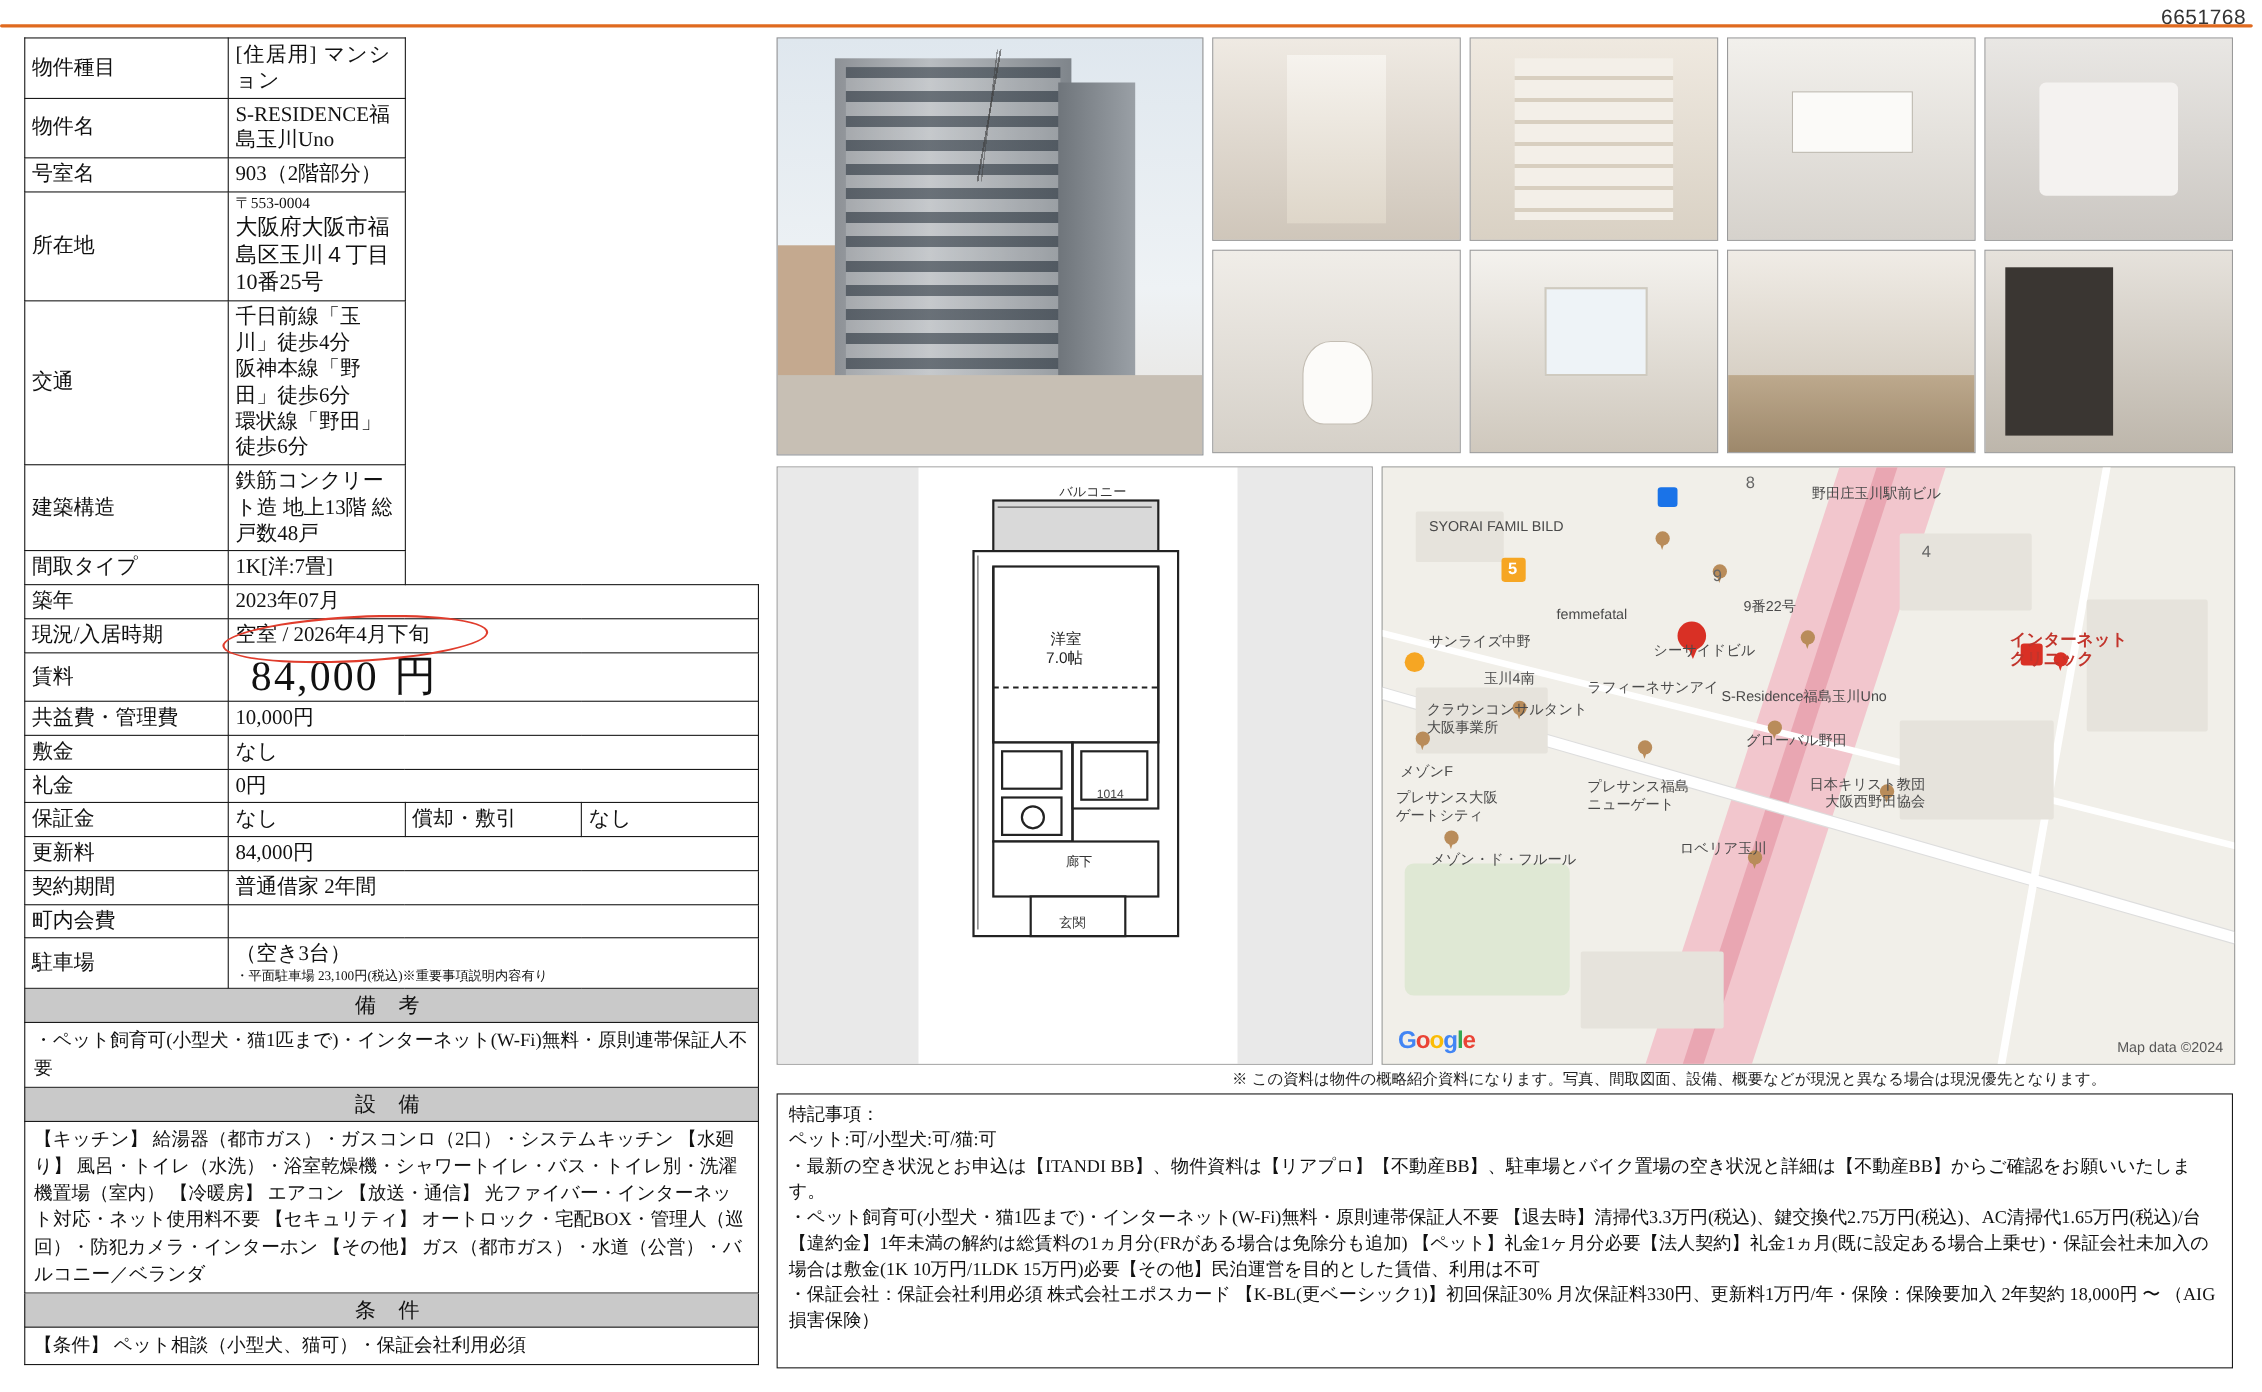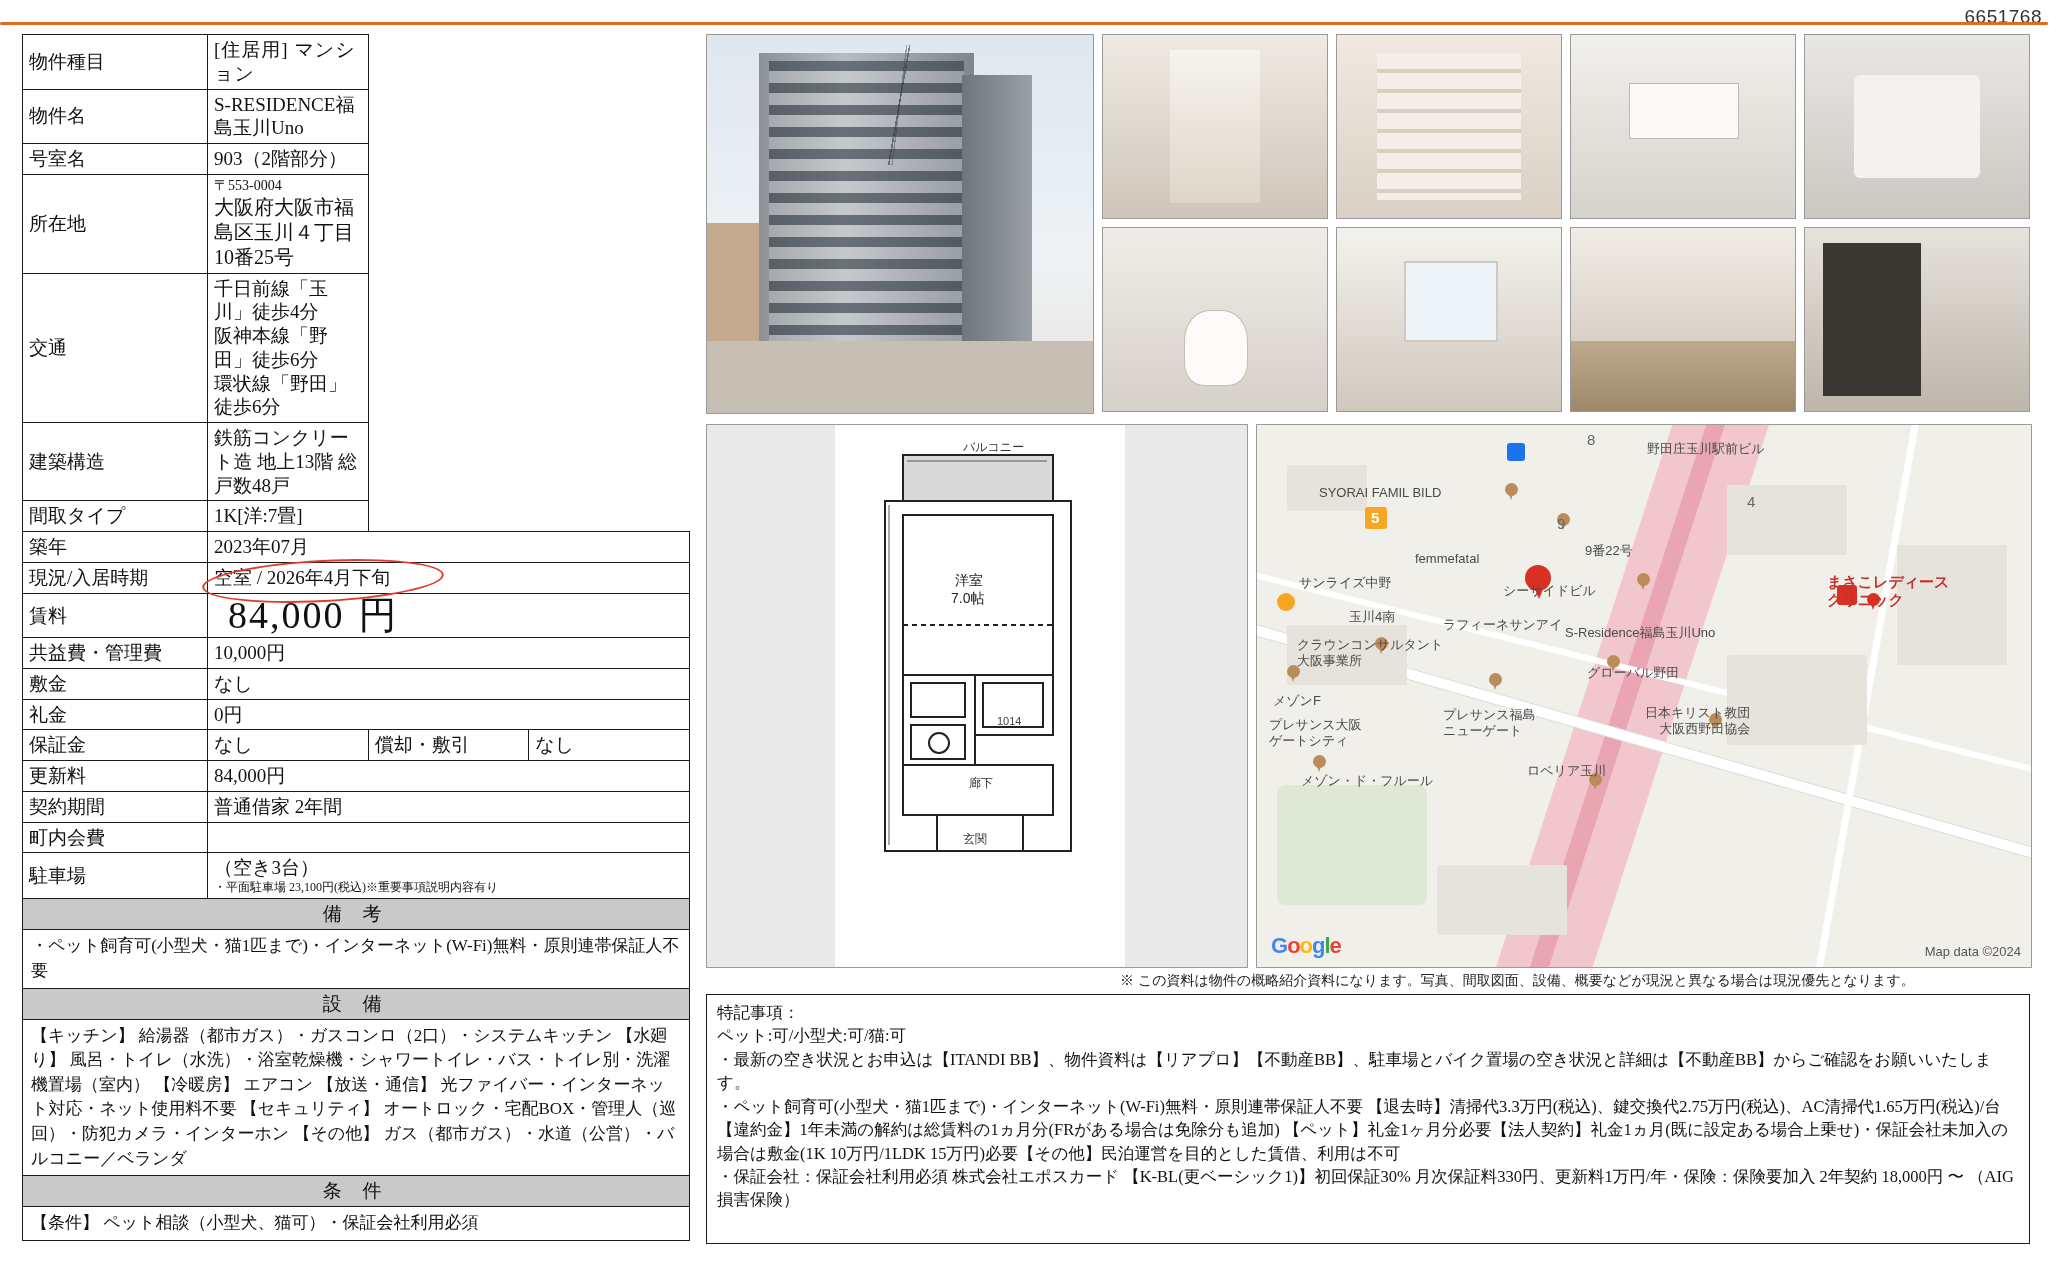--- a/index.html
+++ b/index.html
@@ -370,41 +370,41 @@
     <div class="m-pin" style="left:56px;top:330px;"></div>
     <div class="m-pin" style="left:332px;top:348px;"></div>
     <div class="m-pin" style="left:452px;top:288px;"></div>
     <div class="m-pin big" style="left:268px;top:140px;"></div>
     <div class="m-pin red" style="left:610px;top:168px;"></div>
 
     <div class="gmark"><span>G</span><span>o</span><span>o</span><span>g</span><span>l</span><span>e</span></div>
     <div class="mdata">Map data ©2024</div>
 
     <div class="m-label" style="left:390px;top:16px;">野田庄玉川駅前ビル</div>
-    <div class="m-label" style="left:42px;top:60px;margin-left:20px;">SYORAI FAMIL BILD</div>
+    <div class="m-label" style="left:42px;top:46px;">SYORAI FAMIL BILD</div>
     <div class="m-label" style="left:14px;top:150px;margin-left:28px;">サンライズ中野</div>
     <div class="m-label" style="left:158px;top:126px;">femmefatal</div>
     <div class="m-label" style="left:92px;top:184px;">玉川4南</div>
     <div class="m-label" style="left:328px;top:118px;">9番22号</div>
     <div class="m-label" style="left:246px;top:158px;">シーサイドビル</div>
     <div class="m-label" style="left:186px;top:192px;">ラフィーネサンアイ</div>
     <div class="m-label" style="left:40px;top:212px;white-space:pre-line;">クラウンコンサルタント
 大阪事業所</div>
     <div class="m-label" style="left:308px;top:200px;">S-Residence福島玉川Uno</div>
     <div class="m-label" style="left:330px;top:240px;">グローバル野田</div>
     <div class="m-label" style="left:16px;top:268px;">メゾンF</div>
     <div class="m-label" style="left:12px;top:292px;white-space:pre-line;">プレサンス大阪
 ゲートシティ</div>
     <div class="m-label" style="left:186px;top:282px;white-space:pre-line;">プレサンス福島
 ニューゲート</div>
     <div class="m-label" style="left:388px;top:280px;white-space:pre-line;text-align:right;">日本キリスト教団
 大阪西野田協会</div>
     <div class="m-label" style="left:44px;top:348px;">メゾン・ド・フルール</div>
     <div class="m-label" style="left:270px;top:338px;">ロベリア玉川</div>
-    <div class="m-label red" style="left:570px;top:148px;white-space:pre-line;">まさこレディース
+    <div class="m-label red" style="left:570px;top:148px;white-space:pre-line;">インターネット
 クリニック</div>
 
     <div class="m-num" style="left:330px;top:6px;">8</div>
     <div class="m-num" style="left:490px;top:68px;">4</div>
     <div class="m-num" style="left:300px;top:90px;">9</div>
     <div class="m-num" style="left:114px;top:84px;color:#fff;font-weight:bold;">5</div>
   </div>
 
   <div class="map-note">※ この資料は物件の概略紹介資料になります。写真、間取図面、設備、概要などが現況と異なる場合は現況優先となります。</div>
 

